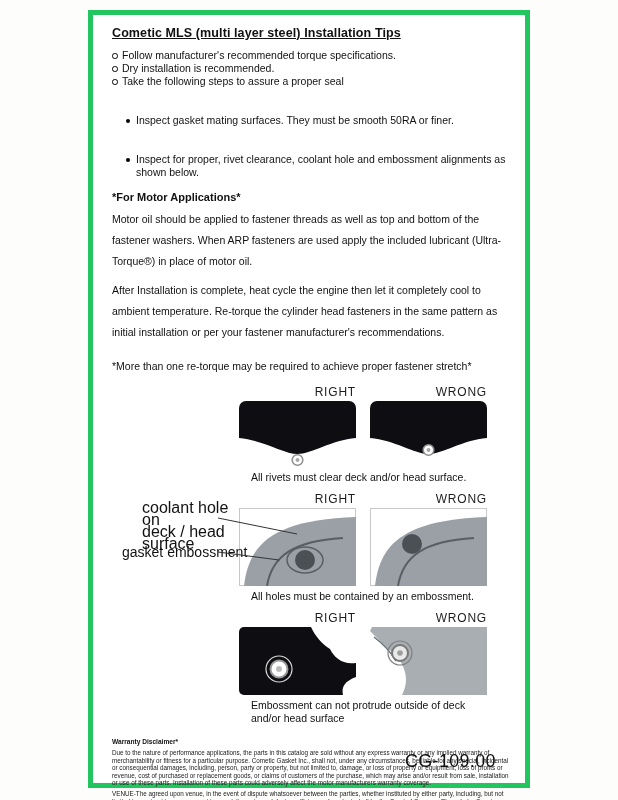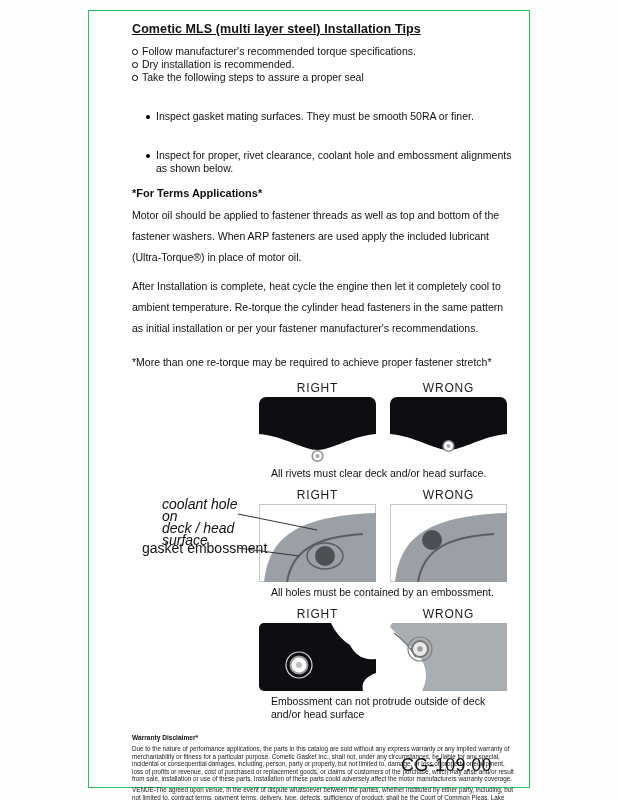--- a/index.html
+++ b/index.html
@@ -2,21 +2,21 @@
 <html><head>
 <meta charset="utf-8">
 <style>
   html,body { margin:0; padding:0; background:#ffffff; }
   .page {
     position:relative; width:618px; height:800px; background:#fdfdfc;
     font-family:"Liberation Sans", sans-serif; color:#111;
   }
   .sheet {
     position:absolute; left:88px; top:10px; width:442px; height:778px;
-    border:1px solid #22c55e; background:#ffffff; box-sizing:border-box;padding-left:24px;
+    border:5px solid #22c55e; background:#ffffff; box-sizing:border-box;
   }
   .content { padding:11px 14px 0 19px; }
 
   .title {
     margin:0 0 9px 0; font-size:12.5px; font-weight:bold;
     text-decoration:underline; letter-spacing:0.1px;
   }
 
   .tips { margin:0; padding:0; list-style:none; font-size:10.5px; line-height:13px; }
   .tip { position:relative; padding-left:10px; }
@@ -29,25 +29,25 @@
     position:absolute; left:14px; top:4.5px; width:4px; height:4px;
     background:#000; border-radius:50%;
   }
 
   .section-heading { font-size:11px; font-weight:bold; margin:12px 0 6px 0; }
   .para { font-size:10.5px; line-height:21px; margin:0 0 8px 0; max-width:405px; }
   .note { font-size:10.5px; line-height:13px; margin:17px 0 0 0; }
 
   .diagrams { margin:12px 0 0 127px; width:250px; }
   .dg-headers { display:flex; gap:14px; }
-  .dg-headers span { width:117px; text-align:center; font-size:12px; letter-spacing:0.8px; color:#1c1c1c; }
+  .dg-headers span { width:117px; text-align:right; font-size:12px; letter-spacing:0.8px; color:#1c1c1c; }
   .dg-panels { display:flex; gap:14px; margin-top:2px; position:relative; }
   .dg-caption { font-size:10.5px; line-height:13px; margin:4px 0 8px 12px; max-width:250px; }
 
-  .coolant-label { position:absolute; left:-97px; top:-6px; width:94px; font-size:14px; line-height:12px;font-style:italic; }
+  .coolant-label { position:absolute; left:-97px; top:-6px; width:94px; font-size:16px; line-height:12px; }
   .emboss-label  { position:absolute; left:-117px; top:36px; font-size:14px; white-space:nowrap; }
   .pointer-lines { position:absolute; left:-22px; top:2px; pointer-events:none; }
 
   .disclaimer { margin-top:13px; max-width:409px; }
   .disclaimer h2 { margin:0 0 4px 0; font-size:6.6px; font-weight:bold; }
   .disclaimer p { margin:0 0 3.5px 0; font-size:6.3px; line-height:7.5px; color:#1a1a1a; }
 
   .page-number { position:absolute; left:312px; bottom:11px; font-size:18px; letter-spacing:0.3px; }
 </style>
 </head>
@@ -75,21 +75,21 @@
         <li class="tip sub">
           <span class="marker-fill"></span>
           <span>Inspect gasket mating surfaces.  They must be smooth 50RA or finer.</span>
         </li>
         <li class="tip sub">
           <span class="marker-fill"></span>
           <span>Inspect for proper, rivet clearance, coolant hole and embossment alignments as shown below.</span>
         </li>
       </ul>
 
-      <h2 class="section-heading">*For Terms Applications*</h2>
+      <h2 class="section-heading">*For Motor Applications*</h2>
       <p class="para">Motor oil should be applied to fastener threads as well as top and bottom of the fastener washers. When ARP fasteners are used apply the included lubricant (Ultra-Torque®) in place of motor oil.</p>
       <p class="para">After Installation is complete, heat cycle the engine then let it completely cool to ambient temperature. Re-torque the cylinder head fasteners in the same pattern as initial installation or per your fastener manufacturer's recommendations.</p>
       <p class="note">*More than one re-torque may be required to achieve proper fastener stretch*</p>
 
       <div class="diagrams">
 
         <div class="dg-row">
           <div class="dg-headers">
             <span>RIGHT</span>
             <span>WRONG</span>

